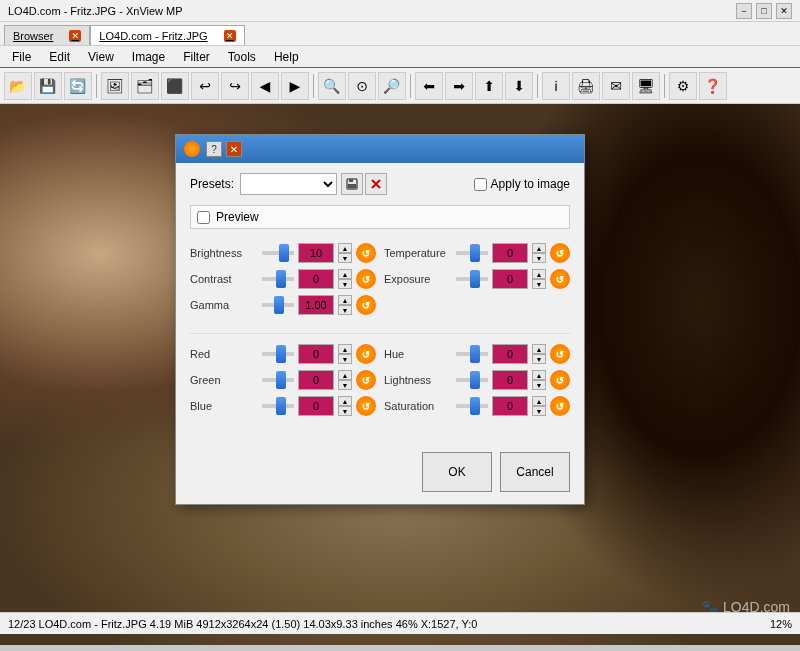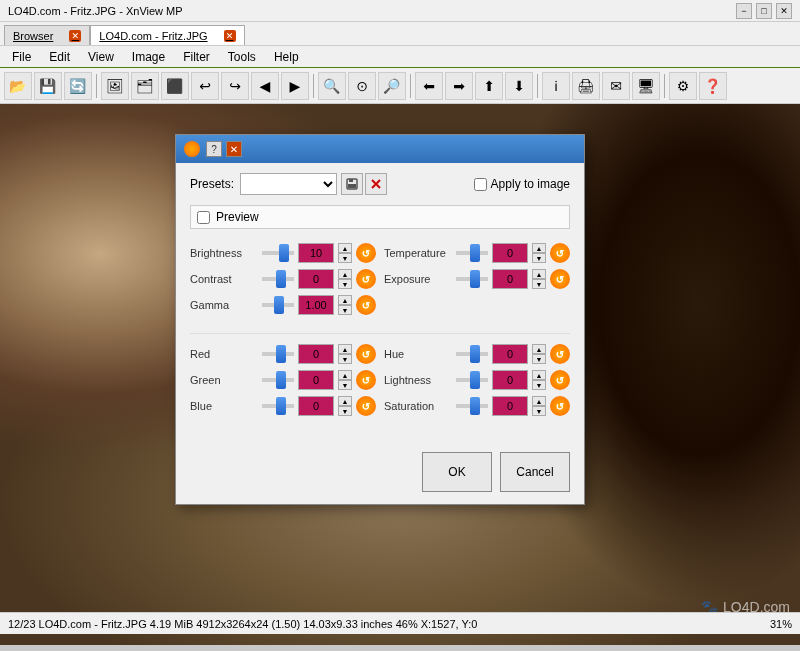--- a/index.html
+++ b/index.html
@@ -601,15 +601,15 @@
       <button class="dlg-btn">Cancel</button>
     </div>
   </div>
 
   <div class="watermark" style="font-size:14px; font-family: Arial; color: rgba(255,255,255,0.6);">🐾 LO4D.com</div>
 </div>
 
 <div class="status-bar">
   <span>12/23  LO4D.com - Fritz.JPG  4.19 MiB  4912x3264x24 (1.50)  14.03x9.33 inches  46%  X:1527, Y:0</span>
   <div class="status-right">
-    <span>31%</span>
+    <span>12%</span>
   </div>
 </div>
 
 </body></html>

